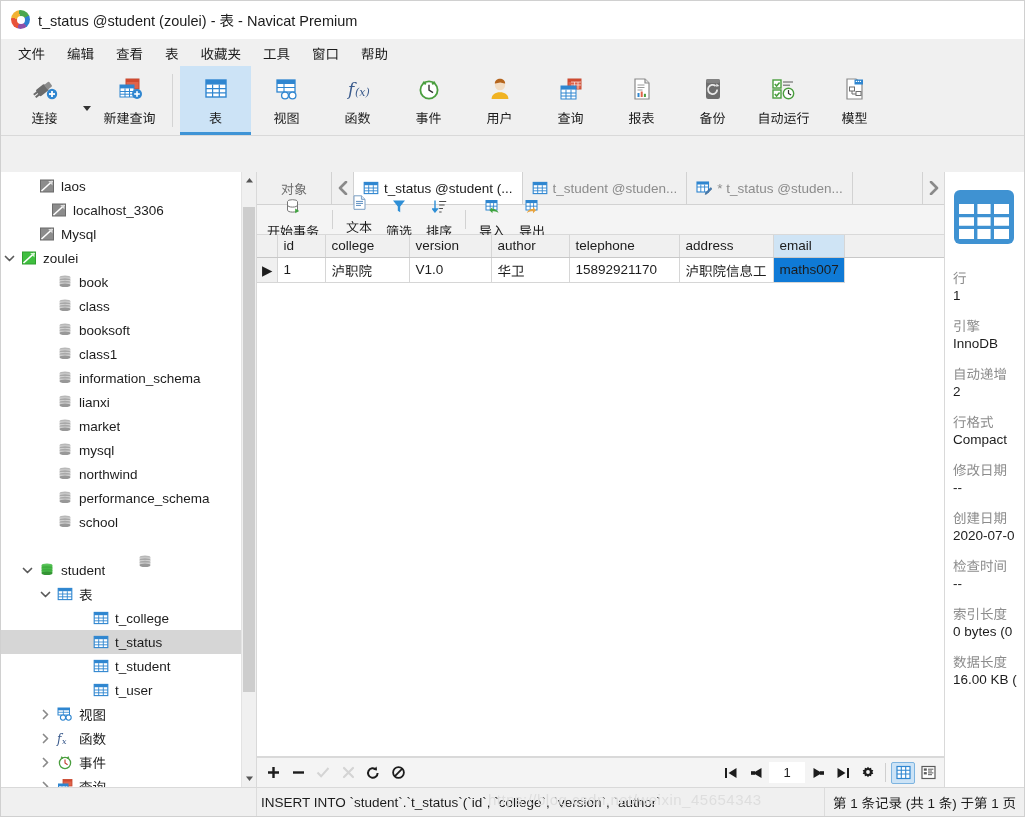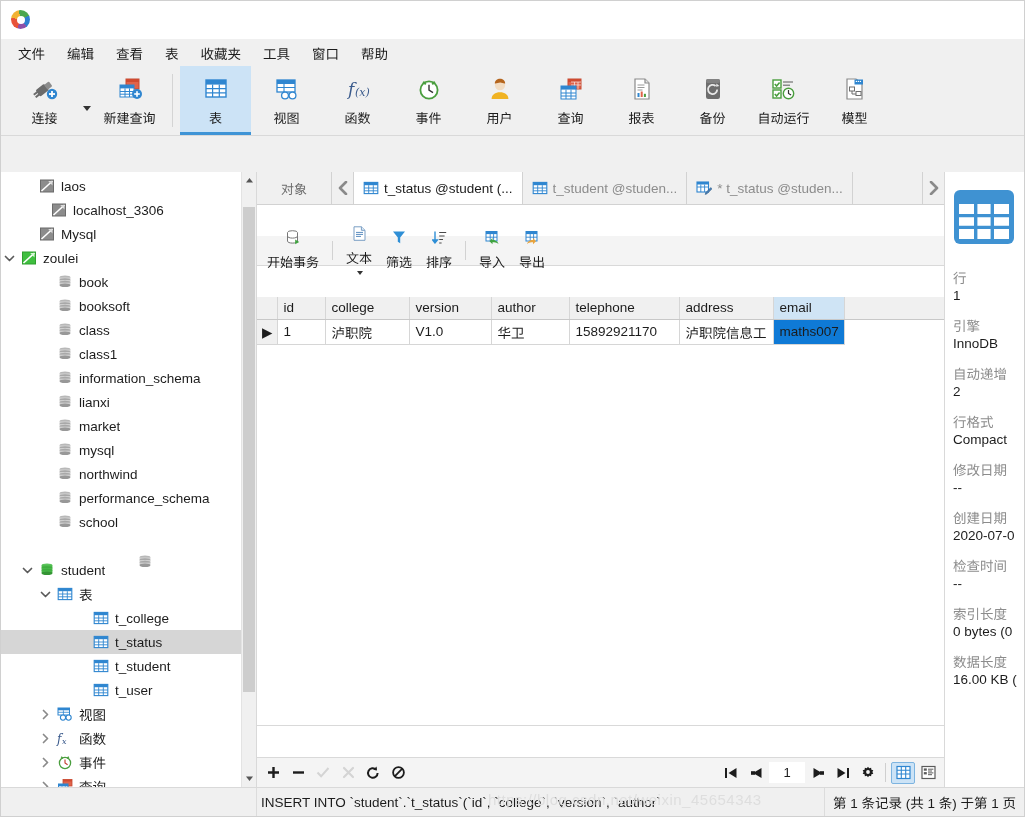--- a/index.html
+++ b/index.html
@@ -155,21 +155,21 @@
   .sb-track { flex: 1 1 auto; position: relative; }
   .sb-thumb {
     position: absolute; left: 1px; right: 1px;
     top: 18px; height: 485px;
     background: #cdcdcd;
   }
 
   
   .main {
     flex: 1 1 auto; display: flex; flex-direction: column;
-    min-width: 0; background: #ffffff; gap: 31px;
+    min-width: 0; background: #ffffff;
   }
 
   
   .tabstrip {
     height: 33px; flex: 0 0 33px;
     background: #f0f0f0;
     display: flex; align-items: stretch;
     border-bottom: 1px solid #d2d2d2;
   }
   .obj-tab {
@@ -332,20 +332,21 @@
     letter-spacing: .5px;
   }
 </style>
 </head>
 <body>
 
 <div id="app">
 
   <div class="titlebar">
     <div class="app-logo"></div>
+    <div class="title-text">t_status @student (zoulei) - 表 - Navicat Premium</div>
   </div>
 
   <div class="menubar">
     <div class="menu-item">文件</div>
     <div class="menu-item">编辑</div>
     <div class="menu-item">查看</div>
     <div class="menu-item">表</div>
     <div class="menu-item">收藏夹</div>
     <div class="menu-item">工具</div>
     <div class="menu-item">窗口</div>
@@ -593,36 +594,36 @@
               <svg width="16" height="16" viewBox="0 0 16 16">
                 <ellipse cx="8" cy="3.4" rx="5.4" ry="1.8" fill="#b8b8b8"></ellipse>
                 <rect x="2.6" y="3.4" width="10.8" height="2.6" fill="#cfcfcf"></rect>
                 <ellipse cx="8" cy="6" rx="5.4" ry="1.8" fill="#a8a8a8"></ellipse>
                 <rect x="2.6" y="6" width="10.8" height="2.6" fill="#cfcfcf"></rect>
                 <ellipse cx="8" cy="8.6" rx="5.4" ry="1.8" fill="#a8a8a8"></ellipse>
                 <rect x="2.6" y="8.6" width="10.8" height="2.6" fill="#cfcfcf"></rect>
                 <ellipse cx="8" cy="11.2" rx="5.4" ry="1.8" fill="#989898"></ellipse>
               </svg>
             </span>
-            <span class="tlabel">booksoft</span>
+            <span class="tlabel">class</span>
           </div>
           <div class="tnode" style="padding-left: 36px;">
             <span class="twist"></span>
             <span class="ticon">
               <svg width="16" height="16" viewBox="0 0 16 16">
                 <ellipse cx="8" cy="3.4" rx="5.4" ry="1.8" fill="#b8b8b8"></ellipse>
                 <rect x="2.6" y="3.4" width="10.8" height="2.6" fill="#cfcfcf"></rect>
                 <ellipse cx="8" cy="6" rx="5.4" ry="1.8" fill="#a8a8a8"></ellipse>
                 <rect x="2.6" y="6" width="10.8" height="2.6" fill="#cfcfcf"></rect>
                 <ellipse cx="8" cy="8.6" rx="5.4" ry="1.8" fill="#a8a8a8"></ellipse>
                 <rect x="2.6" y="8.6" width="10.8" height="2.6" fill="#cfcfcf"></rect>
                 <ellipse cx="8" cy="11.2" rx="5.4" ry="1.8" fill="#989898"></ellipse>
               </svg>
             </span>
-            <span class="tlabel">class</span>
+            <span class="tlabel">booksoft</span>
           </div>
           <div class="tnode" style="padding-left: 36px;">
             <span class="twist"></span>
             <span class="ticon">
               <svg width="16" height="16" viewBox="0 0 16 16">
                 <ellipse cx="8" cy="3.4" rx="5.4" ry="1.8" fill="#b8b8b8"></ellipse>
                 <rect x="2.6" y="3.4" width="10.8" height="2.6" fill="#cfcfcf"></rect>
                 <ellipse cx="8" cy="6" rx="5.4" ry="1.8" fill="#a8a8a8"></ellipse>
                 <rect x="2.6" y="6" width="10.8" height="2.6" fill="#cfcfcf"></rect>
                 <ellipse cx="8" cy="8.6" rx="5.4" ry="1.8" fill="#a8a8a8"></ellipse>

